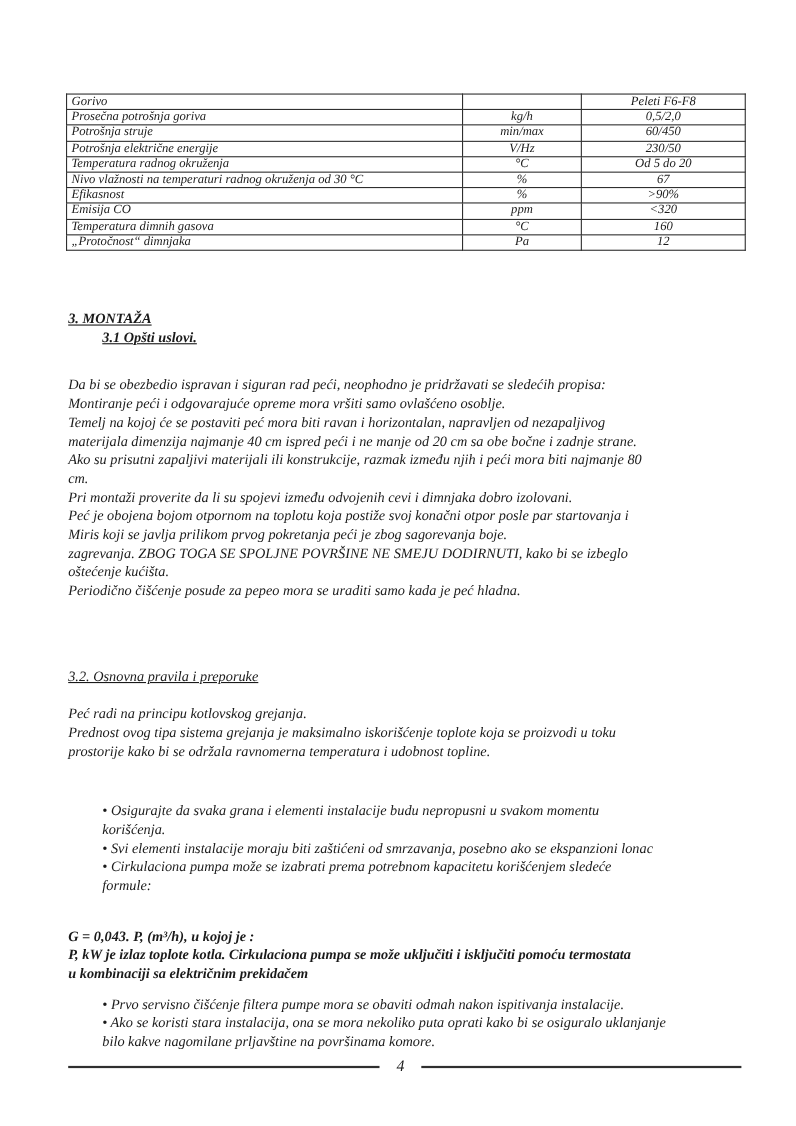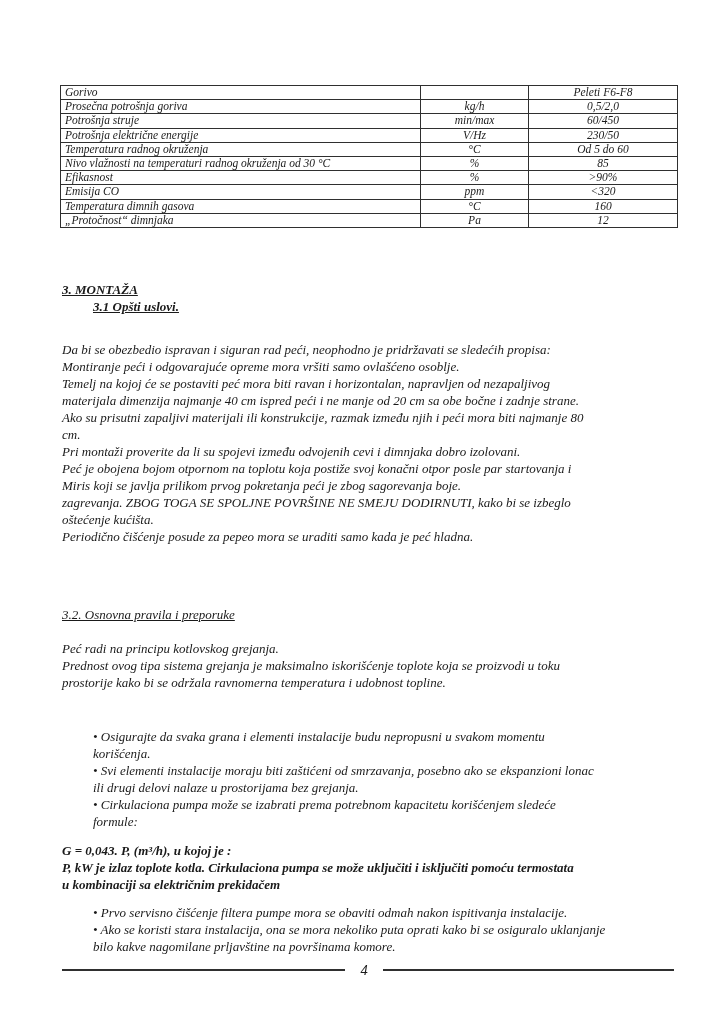--- a/index.html
+++ b/index.html
@@ -69,26 +69,26 @@
         <td class="c-val">60/450</td>
       </tr>
       <tr>
         <td class="c-label">Potrošnja električne energije</td>
         <td class="c-unit">V/Hz</td>
         <td class="c-val">230/50</td>
       </tr>
       <tr>
         <td class="c-label">Temperatura radnog okruženja</td>
         <td class="c-unit">°C</td>
-        <td class="c-val">Od 5 do 60</td>
+        <td class="c-val">Od 5 do 20</td>
       </tr>
       <tr>
         <td class="c-label">Nivo vlažnosti na temperaturi radnog okruženja od 30 °C</td>
         <td class="c-unit">%</td>
-        <td class="c-val">85</td>
+        <td class="c-val">67</td>
       </tr>
       <tr>
         <td class="c-label">Efikasnost</td>
         <td class="c-unit">%</td>
         <td class="c-val">&gt;90%</td>
       </tr>
       <tr>
         <td class="c-label">Emisija CO</td>
         <td class="c-unit">ppm</td>
         <td class="c-val">&lt;320</td>
@@ -133,21 +133,20 @@
   <div class="tblock" style="top:640px">
       <div class="line">Peć radi na principu kotlovskog grejanja.</div>
       <div class="line">Prednost ovog tipa sistema grejanja je maksimalno iskorišćenje toplote koja se proizvodi u toku</div>
       <div class="line">prostorije kako bi se održala ravnomerna temperatura i udobnost topline.</div>
     </div>
 
   <div class="tblock indented" style="top:728px">
       <div class="line">• Osigurajte da svaka grana i elementi instalacije budu nepropusni u svakom momentu</div>
       <div class="line">korišćenja.</div>
       <div class="line">• Svi elementi instalacije moraju biti zaštićeni od smrzavanja, posebno ako se ekspanzioni lonac</div>
-      <div class="line">ili drugi delovi nalaze u prostorijama bez grejanja.</div>
       <div class="line">• Cirkulaciona pumpa može se izabrati prema potrebnom kapacitetu korišćenjem sledeće</div>
       <div class="line">formule:</div>
     </div>
 
   <div class="tblock bold-block" style="top:842px">
       <div class="line">G = 0,043. P, (m³/h), u kojoj je :</div>
       <div class="line">P, kW je izlaz toplote kotla. Cirkulaciona pumpa se može uključiti i isključiti pomoću termostata</div>
       <div class="line">u kombinaciji sa električnim prekidačem</div>
     </div>
 

